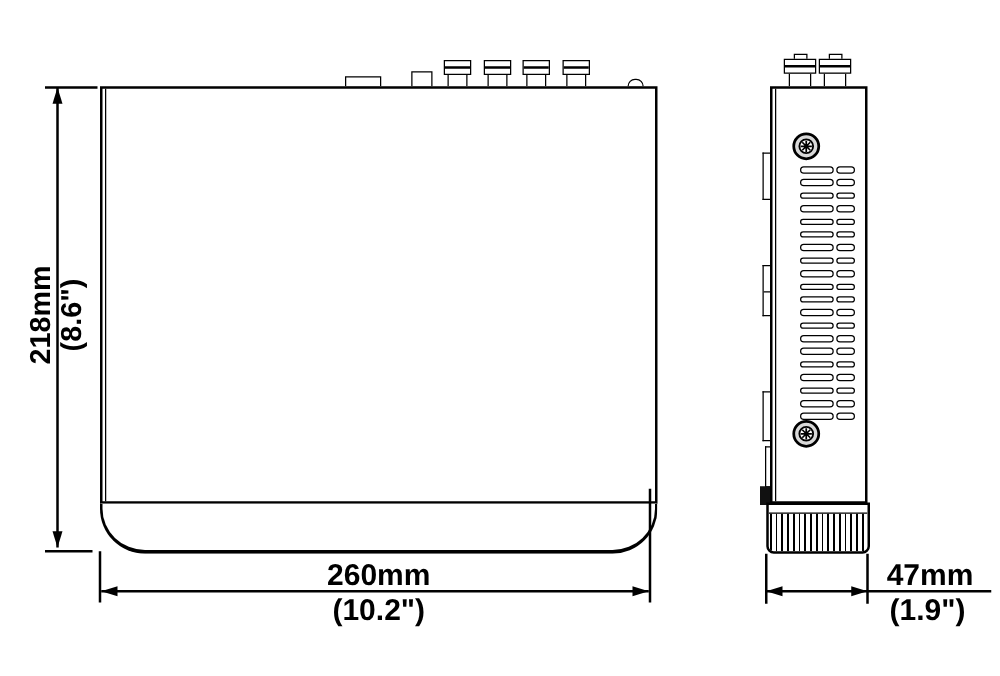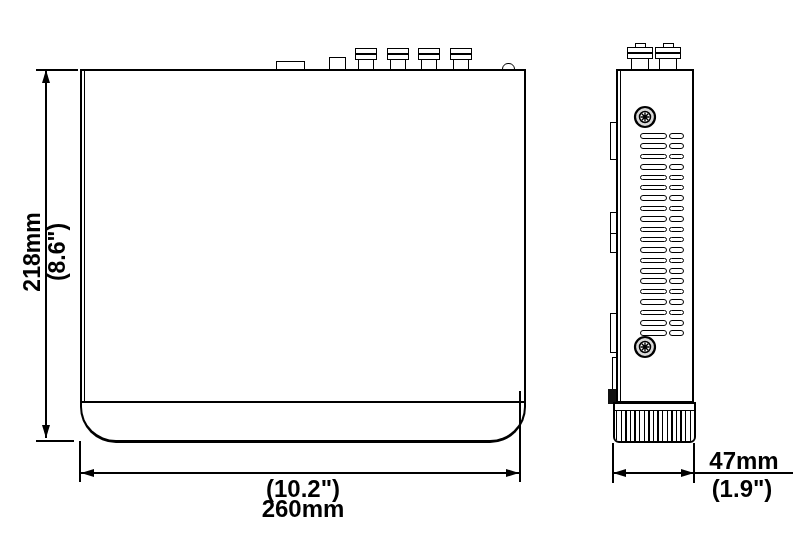--- a/index.html
+++ b/index.html
@@ -244,21 +244,21 @@
     <div>(8.6")</div>
   </div>
 </div>
 
 <div>
   <div class="ext-line-v" style="left:79px;top:441px;height:41px;"></div>
   <div class="ext-line-v" style="left:519px;top:391px;height:91px;"></div>
   <div class="dim-line-h" style="left:81px;top:472px;width:438px;"></div>
   <div class="arr left" style="left:81px;top:469px;"></div>
   <div class="arr right" style="left:506px;top:469px;"></div>
-  <div class="dim-label" style="left:230px;top:447px;width:146px;margin-top:48px;">260mm</div>
+  <div class="dim-label" style="left:230px;top:447px;width:146px;">260mm</div>
   <div class="dim-label" style="left:230px;top:475px;width:146px;">(10.2")</div>
 </div>
 
 <div>
   <div class="ext-line-v" style="left:612px;top:443px;height:40px;"></div>
   <div class="ext-line-v" style="left:693px;top:443px;height:40px;"></div>
   <div class="dim-line-h" style="left:613px;top:472px;width:180px;"></div>
   <div class="arr left" style="left:613px;top:469px;"></div>
   <div class="arr right" style="left:681px;top:469px;"></div>
   <div class="dim-label" style="left:694px;top:447px;width:100px;">47mm</div>

